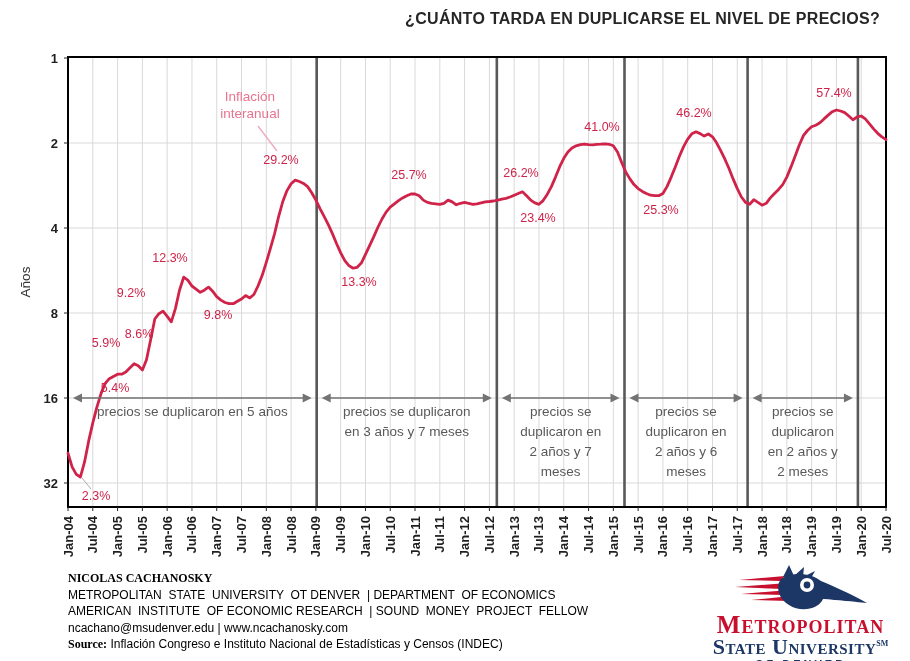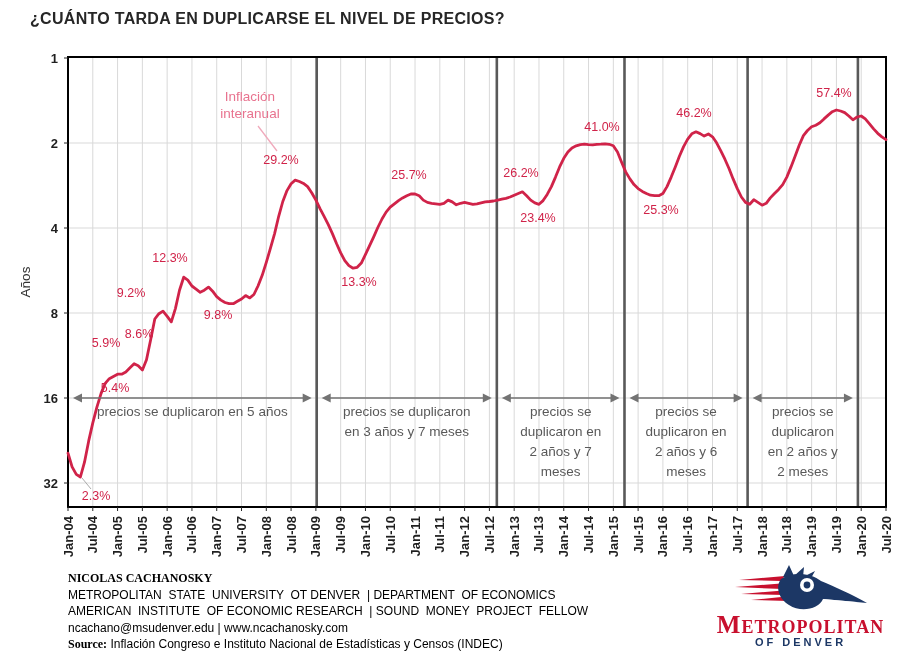--- a/index.html
+++ b/index.html
@@ -1,18 +1,18 @@
 <!DOCTYPE html>
 <html><head>
 <meta charset="utf-8">
 <style>
   html,body{margin:0;padding:0;background:#fff;}
   .page{position:relative;width:910px;height:661px;background:#fff;overflow:hidden;
         font-family:"Liberation Sans",sans-serif;}
-  .chart-title{position:absolute;top:10px;left:30px;width:850px;text-align:left;
+  .chart-title{position:absolute;top:10px;left:30px;width:850px;text-align:right;
         font-size:16px;font-weight:600;color:#262626;letter-spacing:.3px;}
   #chart-svg{position:absolute;top:0;left:0;}
   .footer{position:absolute;left:68px;top:570px;width:520px;color:#000;
         font-size:12px;line-height:16.5px;white-space:pre;}
   .footer .b{font-weight:bold;font-family:Liberation Serif, serif;}
   .logo{position:absolute;left:698px;top:563px;width:205px;text-align:center;}
   .logo-bird{display:block;margin:0 auto;}
   .logo-metropolitan{font-family:"Liberation Serif",serif;font-variant:small-caps;
         font-weight:bold;font-size:25px;line-height:19px;color:#C8102E;letter-spacing:1px;}
   .logo-stateuniv{font-family:"Liberation Serif",serif;font-variant:small-caps;
@@ -209,16 +209,17 @@
       </g>
       <g fill="#1C3765">
         <path d="M52 14 L58 2 L63 13 L73 4 L72 14 L84 8 L79 17 Z"></path>
         <path d="M50 16 C62 8 80 10 90 18 C104 24 122 32 136 40 L92 36 C88 46 70 50 58 42 C48 36 44 24 50 16 Z"></path>
       </g>
       <circle cx="76" cy="22" r="7" fill="#ffffff"></circle>
       <circle cx="76" cy="22" r="3.4" fill="#1C3765"></circle>
       <path d="M92 36 L126 39 L99 41 Z" fill="#ffffff" opacity="0.85"></path>
     </svg>
     <div class="logo-metropolitan">Metropolitan</div>
+    <div class="logo-stateuniv"><span>State University</span><span class="sm">SM</span></div>
     <div class="logo-denver">OF DENVER</div>
   </div>
 
 </div>
 
 </body></html>

